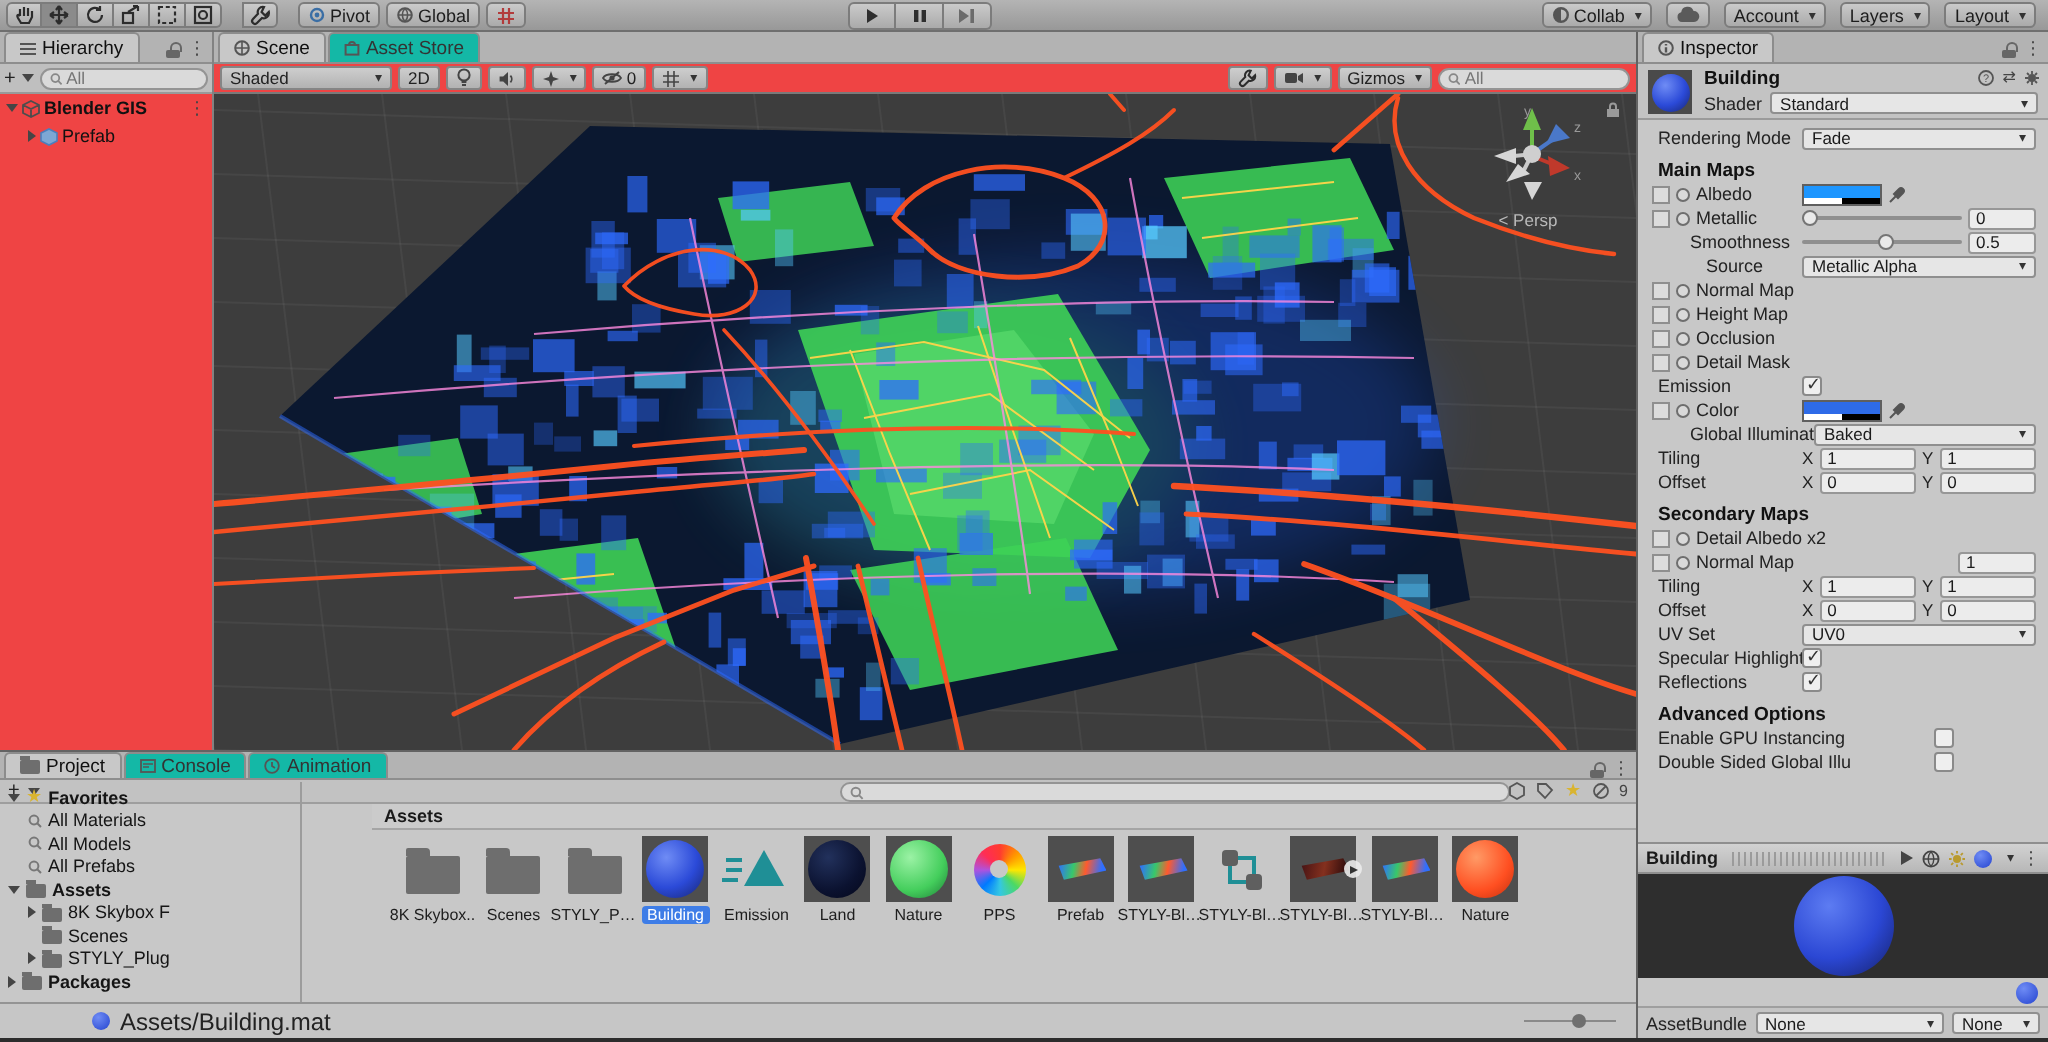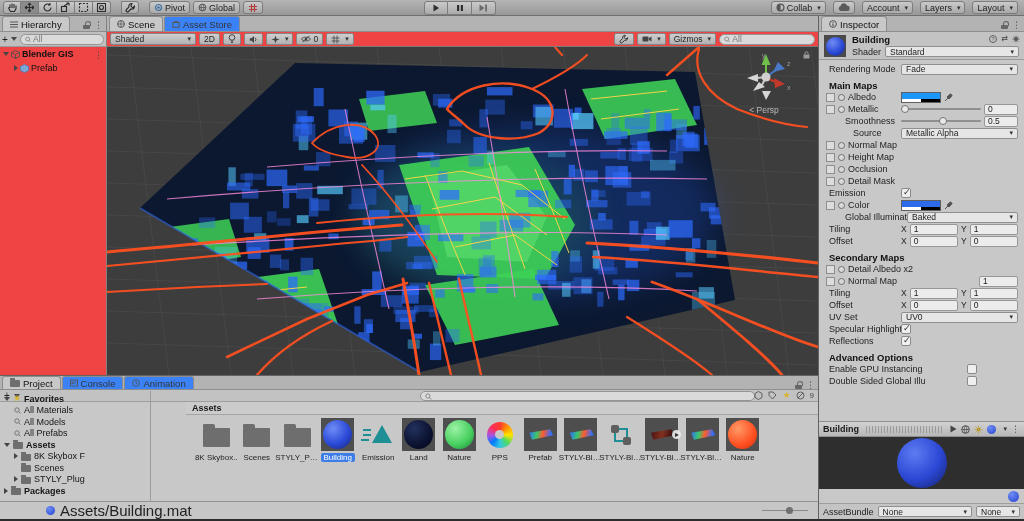--- a/index.html
+++ b/index.html
@@ -16,21 +16,21 @@
 .tbtn.single{border-left-width:1px;border-radius:3px;margin-right:3px;padding:0 4px;font-size:9px;gap:2px}
 .tico{stroke:#2c2c2c;fill:none;stroke-width:1.1}
 #play-group{position:absolute;left:424px;top:1px;display:flex}
 #play-group .tbtn{width:24px;height:14px}
 #topbar-right{position:absolute;right:3px;top:1px;display:flex;gap:4px;align-items:center}
 .cap{font-size:9px;color:#1d1d1d}
 .dda{margin-left:3px;font-size:7px;color:#333}
 .dda::after{content:"▾"}
 
 .tabbar{height:16px;background:#b3b3b3;border-bottom:1px solid #8e8e8e;display:flex;align-items:flex-end;padding-left:2px;position:relative}
-.tab{height:15px;display:flex;align-items:center;gap:3px;padding:0 7px;color:#333;background:#3b82f6;border:1px solid #8c8c8c;border-bottom:none;border-radius:3px 3px 0 0;margin-right:1px;cursor:default}
+.tab{height:15px;display:flex;align-items:center;gap:3px;padding:0 7px;color:#333;background:#14b8a6;border:1px solid #8c8c8c;border-bottom:none;border-radius:3px 3px 0 0;margin-right:1px;cursor:default}
 .tab.active{background:#c8c8c8;color:#101010}
 .right-icons{position:absolute;right:3px;top:3px;display:flex;gap:4px;color:#555;align-items:center}
 .kebab::after{content:"⋮";font-size:9px;color:#444}
 .mini-lock{width:7px;height:8px;position:relative;display:inline-block}
 .mini-lock::after{content:"";position:absolute;left:0;bottom:0;width:7px;height:4px;background:#666;border-radius:1px}
 .mini-lock::before{content:"";position:absolute;left:1.5px;top:0;width:4px;height:4px;border:1px solid #666;border-bottom:none;border-radius:3px 3px 0 0}
 .panel-toolbar{height:15px;background:#bfbfbf;border-bottom:1px solid #9a9a9a;display:flex;align-items:center;padding:0 2px;gap:3px}
 .search{flex:1;height:11px;background:#dadada;border:1px solid #949494;border-radius:6px;display:flex;align-items:center;padding:0 4px;gap:2px;overflow:hidden}
 .search input{border:none;background:transparent;outline:none;font-size:8.5px;color:#333;width:100%;font-family:"Liberation Sans",sans-serif}
 .plus{font-size:10px;color:#222;display:flex;align-items:center}
@@ -133,21 +133,21 @@
 .emi .tri{position:absolute;right:1px;top:2px;width:0;height:0;border-left:10px solid transparent;border-right:10px solid transparent;border-bottom:18px solid #1f8f96}
 .emi::before{content:"";position:absolute;left:0;top:6px;width:8px;height:2px;background:#1f8f96;box-shadow:0 5px 0 #1f8f96,-2px 10px 0 #1f8f96}
 .pps{width:26px;height:26px;border-radius:50%;background:conic-gradient(#ff3b30,#ff9500,#ffe600,#4cd964,#34c7e3,#007aff,#af52de,#ff2d55,#ff3b30);display:flex;align-items:center;justify-content:center}
 .pps i{width:9px;height:9px;border-radius:50%;background:#c8c8c8}
 .mesh{width:26px;height:14px;background:linear-gradient(100deg,#2f6fff 10%,#38c86a 38%,#ff5a2e 60%,#2f6fff 88%);clip-path:polygon(8% 38%,88% 12%,100% 55%,18% 88%)}
 .mesh.dk{background:linear-gradient(100deg,#4a1414 10%,#84301e 50%,#2e0c0c 90%)}
 .playbadge{position:absolute;right:-3px;top:12px;width:9px;height:9px;border-radius:50%;background:rgba(235,235,235,.9);display:flex;align-items:center;justify-content:center}
 .playbadge::after{content:"";width:0;height:0;border-top:2.5px solid transparent;border-bottom:2.5px solid transparent;border-left:4px solid #333;margin-left:1px}
 
 #statusbar{position:absolute;left:0;top:501px;width:818px;height:18px;background:#c6c6c6;border-top:1px solid #949494;display:flex;align-items:center;padding-left:46px;gap:5px}
-#statusbar .txt{font-size:15px;color:#222}
+#statusbar .txt{font-size:12px;color:#222}
 #zoom-slider{position:absolute;right:10px;top:8px;width:46px;height:1px;background:#8a8a8a}
 #zoom-slider i{position:absolute;left:24px;top:-3px;width:7px;height:7px;border-radius:50%;background:#6f6f6f}
 #bottomstrip{position:absolute;left:0;top:519px;width:1024px;height:2px;background:#2c2c2c}
 </style>
 </head>
 <body>
 
 <div id="root">
 
   <div id="topbar">

